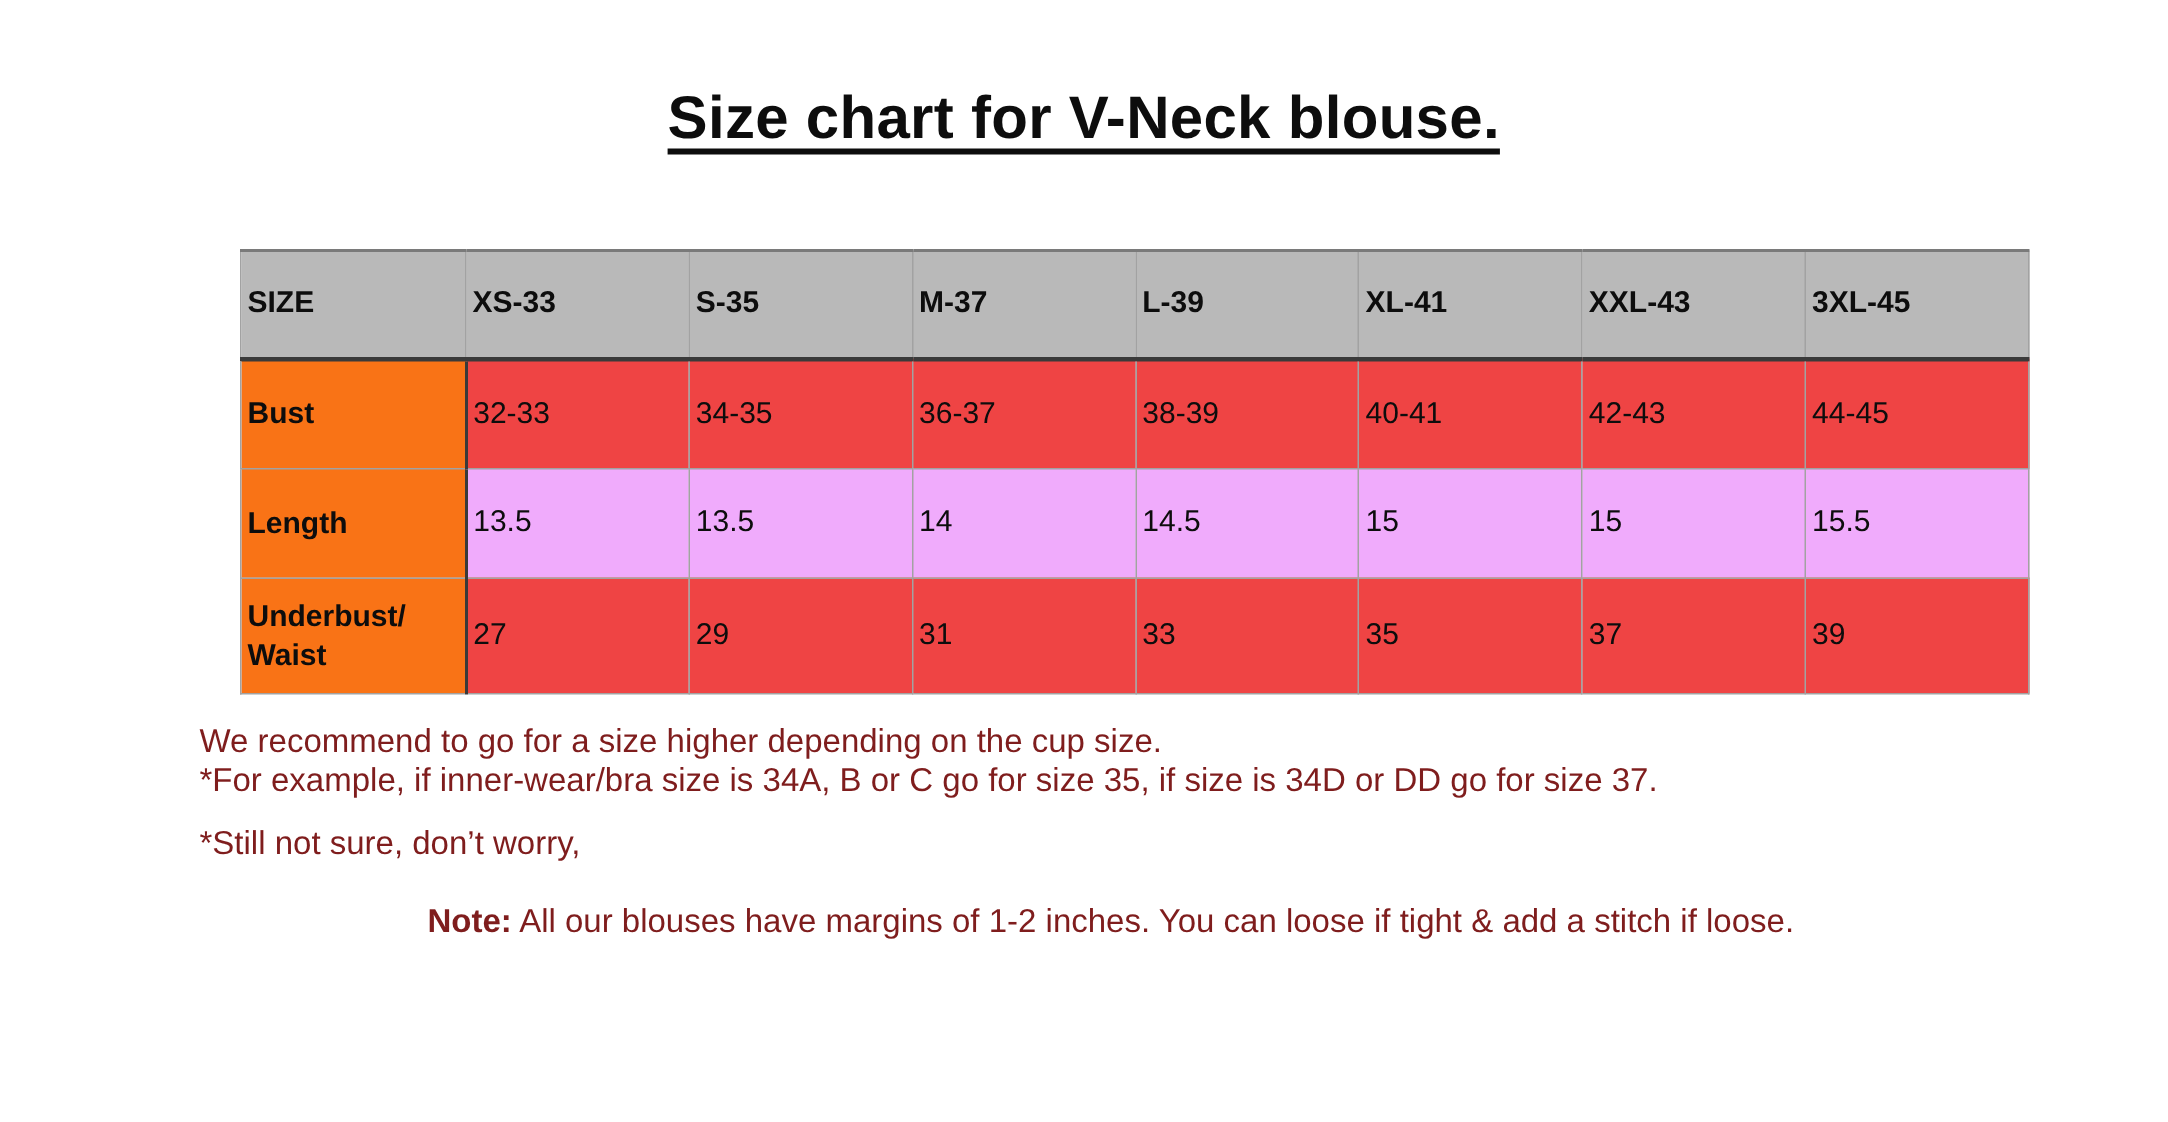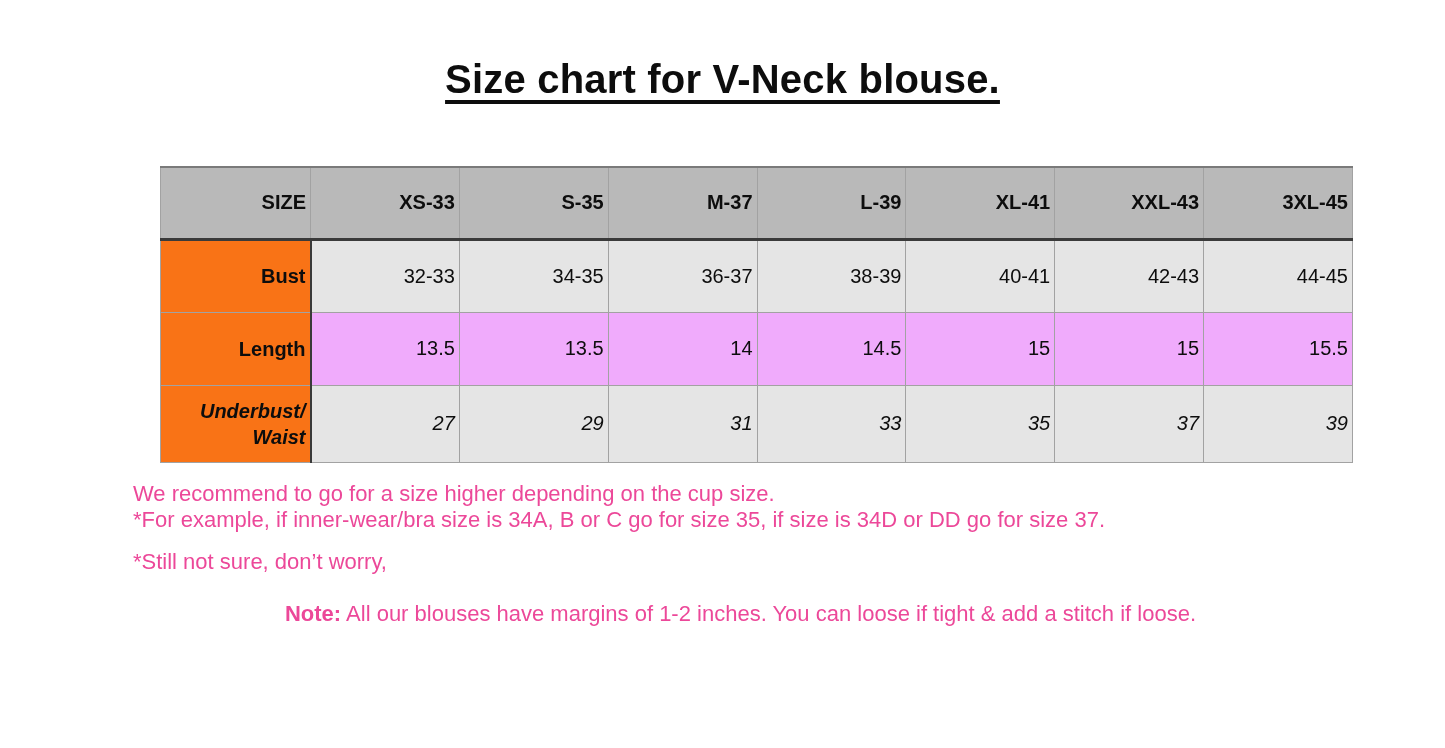--- a/index.html
+++ b/index.html
@@ -35,52 +35,52 @@
     left: 160px;
     top: 166px;
     width: 1193px;
     border-collapse: collapse;
     table-layout: fixed;
   }
   table.size-chart col.label-col { width: 150px; }
   table.size-chart th,
   table.size-chart td {
     border: 1px solid #a2a2a2;
-    text-align: right;
+    text-align: left;
     vertical-align: middle;
     font-size: 20px;
     padding: 2px 4px;
   }
   table.size-chart thead tr { height: 72px; }
   table.size-chart thead th {
     background: #b9b9b9;
     font-weight: bold;
     border-top: 2px solid #7a7a7a;
     border-bottom: 3px solid #3a3a3a;
   }
   table.size-chart tbody td.row-label {
     background: #f97316;
     font-weight: bold;
     border-right: 2px solid #3a3a3a;
     line-height: 26px;
   }
   table.size-chart tbody tr.row-bust { height: 73px; }
   table.size-chart tbody tr.row-length { height: 73px; }
-  table.size-chart tbody tr.row-underbust { height: 77px; font-style: italic; }
+  table.size-chart tbody tr.row-underbust { height: 77px; }
   table.size-chart tbody tr.row-length td.value { background: #f0abfc; }
-  table.size-chart tbody td.value { background: #e5e5e5; }
+  table.size-chart tbody td.value { background: #ef4444; }
 
   .notes {
     position: absolute;
     left: 133px;
     top: 481px;
     width: 1215px;
     font-size: 22px;
     line-height: 26px;
-    color: #ec4899;
+    color: #7f1d1d;
   }
   .notes p { margin: 0; }
   .notes p.help-block { margin-top: 16px; }
   .notes p.note-block { margin-top: 26px; text-align: center; }
   .notes .note-label { font-weight: bold; }
 </style>
 </head>
 <body>
 
 <div class="page-title">

